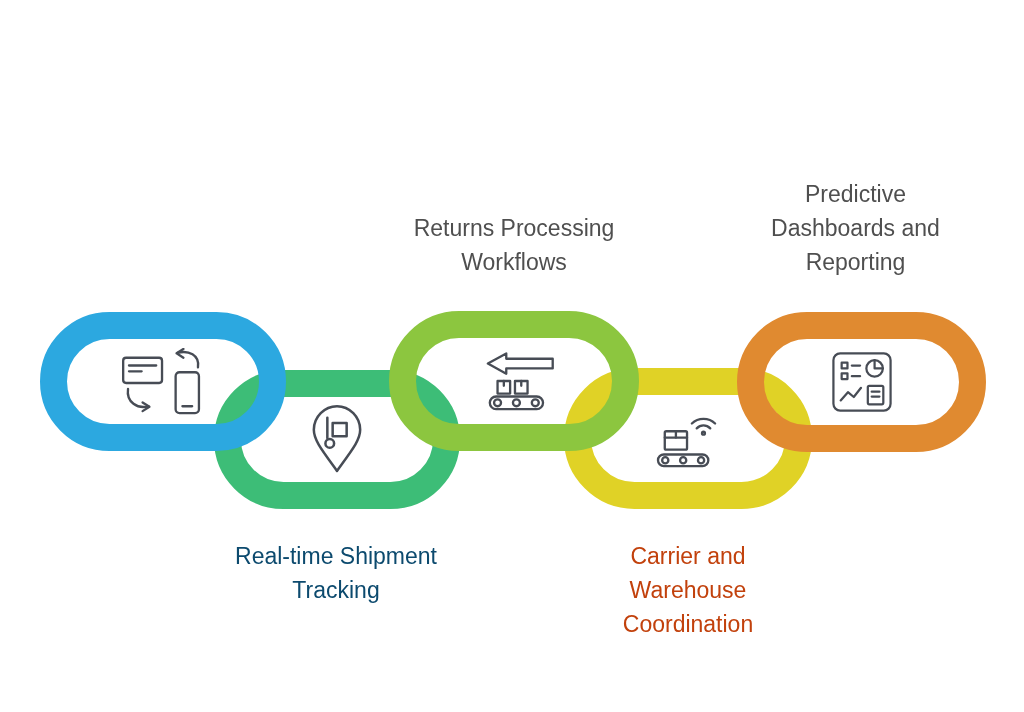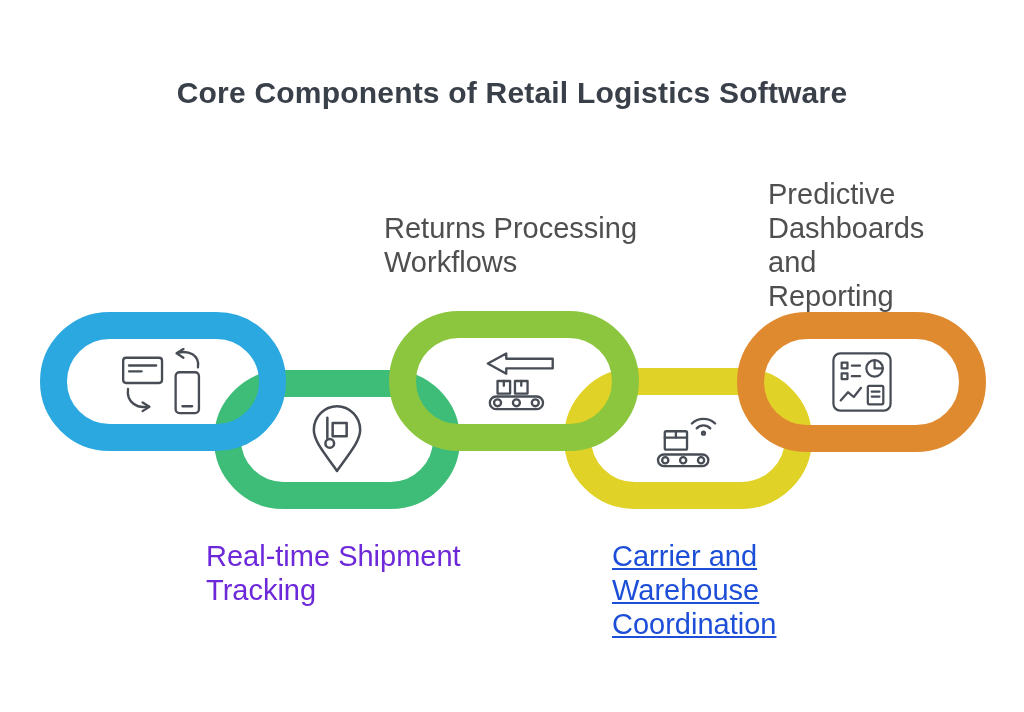--- a/index.html
+++ b/index.html
@@ -14,21 +14,22 @@
     position: absolute;
     left: 0; top: 76px;
     width: 100%;
     text-align: center;
     font-size: 30px;
     font-weight: bold;
     letter-spacing: 0.2px;
   }
   .label {
     position: absolute;
-    font-size: 29px;
+    text-align: center;
+    font-size: 23px;
     line-height: 34px;
   }
   .label-1 { left: 42px;  top: 211px; width: 240px; }
   .label-2 { left: 384px; top: 211px; width: 260px; }
   .label-3 { left: 768px; top: 177px; width: 175px; }
   .label-4 { left: 206px; top: 539px; width: 260px; }
   .label-5 { left: 612px; top: 539px; width: 152px; }
   .link {
     position: absolute;
     box-sizing: border-box;
@@ -50,26 +51,25 @@
     fill: none;
     stroke-linecap: round;
     stroke-linejoin: round;
   }
 </style>
 </head>
 <body>
 
 <div class="canvas" style="background-color: rgb(255, 255, 255);">
 
-  <div class="title" style="color: rgb(58, 64, 73);">Core Components of Retail Logistics Software</div>
 
   <div class="label label-2" style="color: rgb(79, 79, 79);">Returns Processing Workflows</div>
   <div class="label label-3" style="color: rgb(79, 79, 79);">Predictive Dashboards and Reporting</div>
-  <div class="label label-4" style="color: #6d28d9;">Real-time Shipment Tracking</div>
-  <div class="label label-5" style="color: #1d4ed8; text-decoration: underline;">Carrier and Warehouse Coordination</div>
+  <div class="label label-4" style="color: #0c4a6e;">Real-time Shipment Tracking</div>
+  <div class="label label-5" style="color: #c2410c;">Carrier and Warehouse Coordination</div>
 
   <div class="link link-1 link-top" style="border-color: rgb(44, 168, 224);">
     <svg class="icon" width="86" height="68" viewBox="0 0 88 70" stroke-width="2.4" style="stroke: rgb(71, 76, 85);">
       <rect x="3" y="10" width="40" height="26" rx="3"></rect>
       <path d="M9 18 H37"></path>
       <path d="M9 24 H22"></path>
       <rect x="57" y="25" width="24" height="42" rx="4"></rect>
       <path d="M64 60 H74"></path>
       <path d="M80 20 C82 7 70 2 59 5"></path>
       <path d="M65 1 L58 5.5 L65 10"></path>

